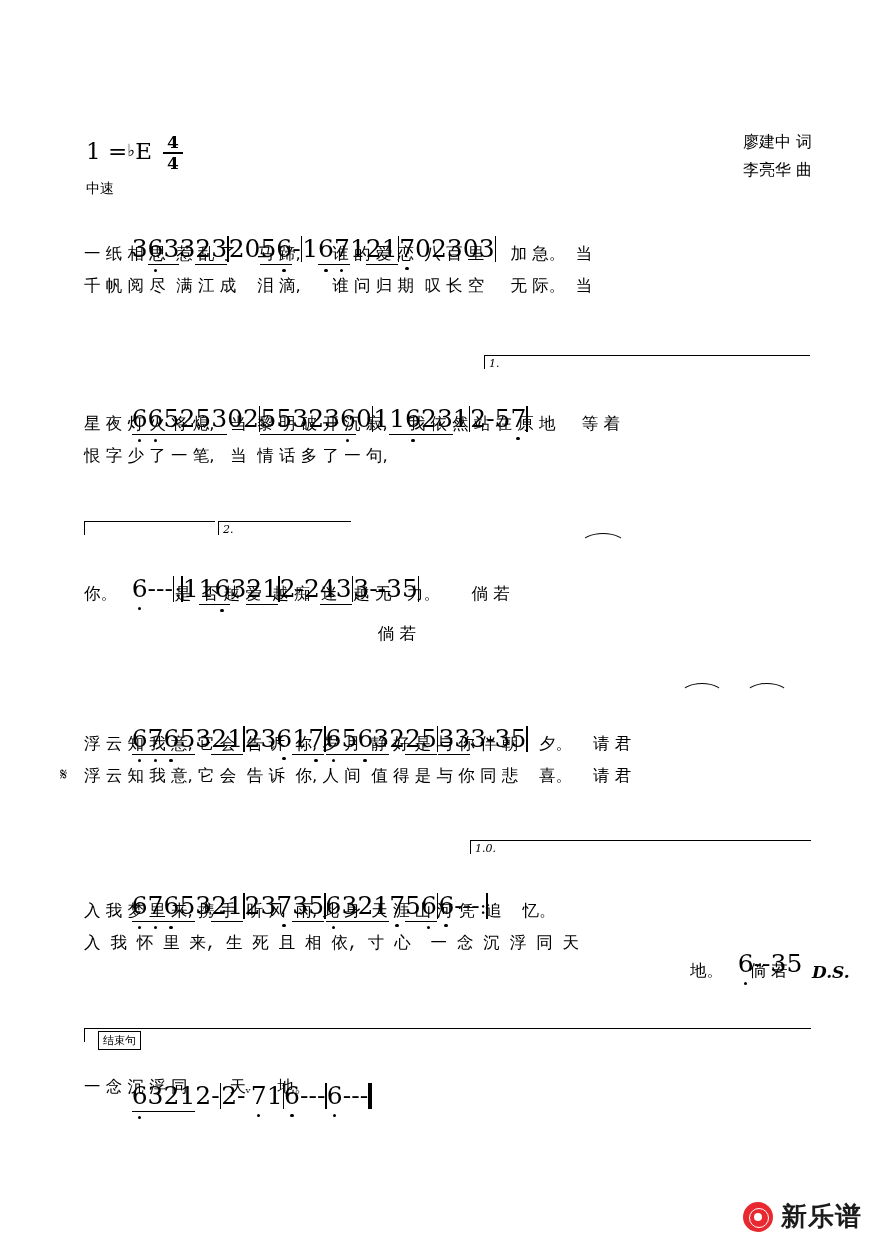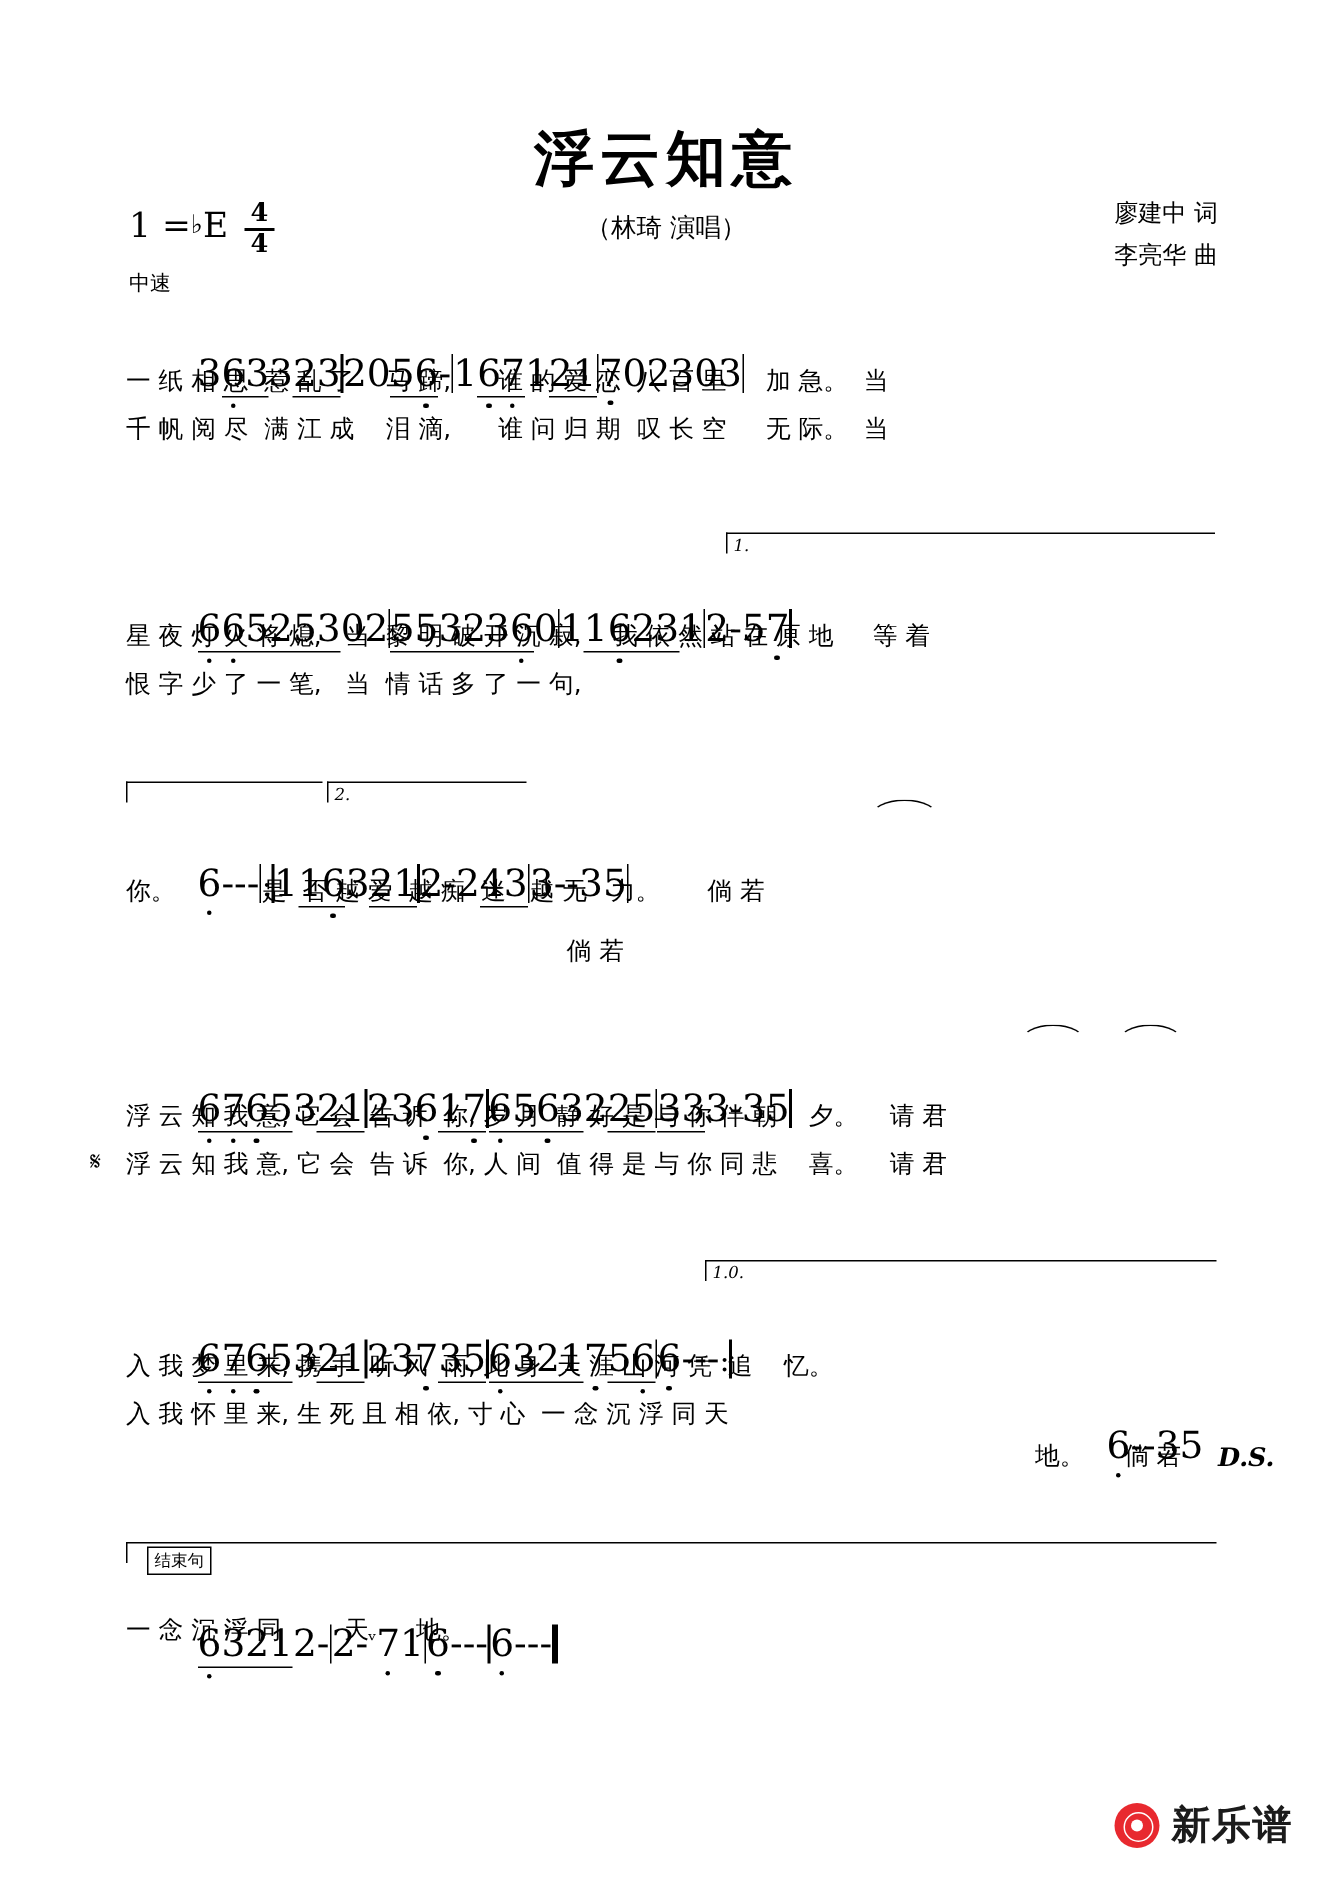--- a/index.html
+++ b/index.html
@@ -209,22 +209,20 @@
   .segno {
     position: absolute;
     font-size: 17px;
   }
 </style>
 </head>
 <body>
 
 <div class="sheet">
 
-  <div class="title">浮云知意</div>
-  <div class="subtitle">（林琦 演唱）</div>
 
   <div class="keysig">
     <span>1 =</span><span class="flat">♭</span><span>E</span>
   </div>
   <div class="meter">
     <span class="num">4</span>
     <span class="bar"></span>
     <span class="den">4</span>
   </div>
   <div class="tempo">中速</div>
@@ -277,21 +275,21 @@
   </div>
 
   <div class="system" style="top:862px;">
     <div class="volta" style="left:470px; top:-22px; width:340px;">
       <span>1.0.</span>
     </div>
     <div class="notes">
       <span class="u1"><span class="dotlow">6</span><span class="dotlow">7</span><span class="dotlow">6</span><span>5</span></span><span style="width:8px"></span><span>3</span><span style="width:18px"></span><span class="u1"><span>2</span><span>1</span></span><span style="width:16px"></span><span class="bar-line"></span><span style="width:14px"></span><span>2</span><span style="width:18px"></span><span>3</span><span style="width:20px"></span><span class="dotlow">7</span><span style="width:18px"></span><span class="u1"><span>3</span><span>5</span></span><span style="width:14px"></span><span class="bar-line"></span><span style="width:14px"></span><span class="u1"><span class="dotlow">6</span><span>3</span><span>2</span><span>1</span></span><span style="width:8px"></span><span class="dotlow">7</span><span style="width:18px"></span><span class="u1"><span>5</span><span class="dotlow">6</span></span><span style="width:14px"></span><span class="bar-line"></span><span style="width:16px"></span><span class="dotlow">6</span><span style="width:10px"></span><span>-</span><span>-</span><span>-</span><span style="width:6px"></span><span style="font-size:20px">:</span><span style="width:4px"></span><span class="bar-line"></span>
     </div>
     <div class="lyric" style="top:38px;">入 我 梦 里 来, 携 手  听 风  雨, 此 身  天 涯 山 河 凭  追    忆。</div>
-    <div class="lyric" style="top:70px;">入 我 怀 里 来, 生 死 且 相 依, 寸 心  一 念 沉 浮 同 天</div>
+    <div class="lyric" style="top:70px;font-family:Liberation Mono, monospace;">入 我 怀 里 来, 生 死 且 相 依, 寸 心  一 念 沉 浮 同 天</div>
     <div class="notes" style="top:58px; left:690px;">
       <span class="dotlow">6</span><span style="width:10px"></span><span>-</span><span>-</span><span style="width:8px"></span><span>3</span><span style="width:12px"></span><span>5</span>
     </div>
     <div class="lyric" style="top:98px; left:690px;">地。     倘 若</div>
     <div class="ds-mark" style="left:812px; top:100px;">D.S.</div>
   </div>
 
   <div class="system" style="top:1052px;">
     <div class="volta" style="left:84px; top:-24px; width:726px;"></div>
     <div class="endbox" style="left:98px; top:-21px;">结束句</div>

